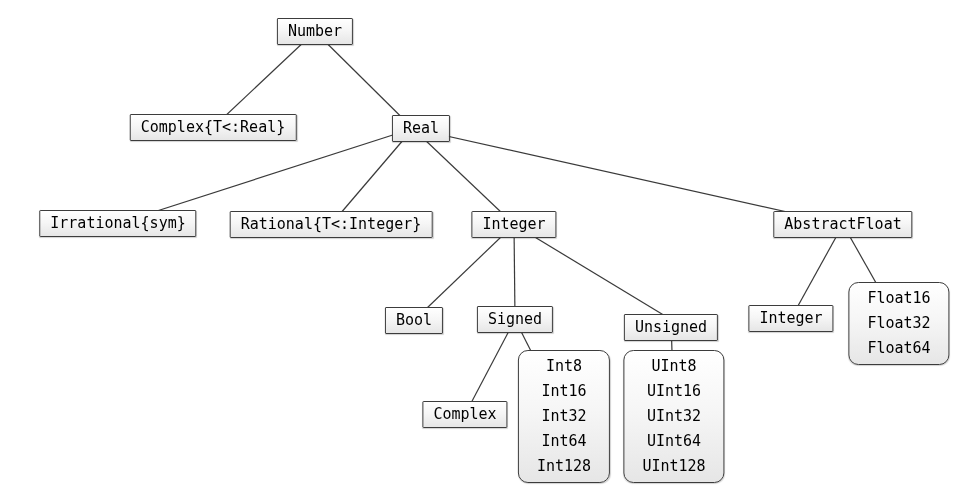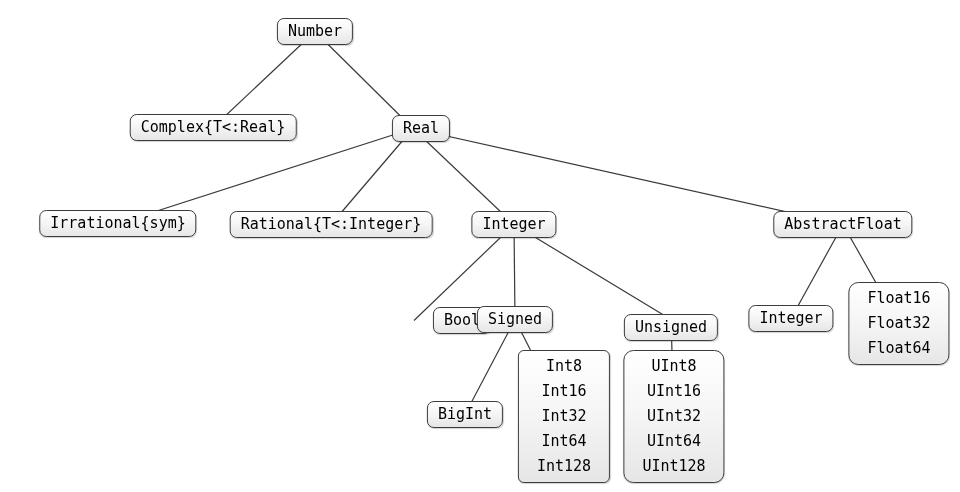--- a/index.html
+++ b/index.html
@@ -21,21 +21,21 @@
     top: 0;
     z-index: 1;
   }
   .node {
     position: absolute;
     transform: translateX(-50%);
     z-index: 2;
     box-sizing: border-box;
     background: linear-gradient(180deg, #ffffff 0%, #f6f6f6 45%, #e6e6e6 100%);
     border: 1.4px solid #3c3c3c;
-    border-radius: 7px;
+    border-radius: 1px;
     padding: 2px 10px;
     font-size: 15px;
     line-height: 21px;
     color: #000000;
     white-space: nowrap;
     text-align: center;
     box-shadow: 0.5px 1px 1px rgba(0,0,0,0.18);
   }
   .node .line {
     line-height: 25px;
@@ -74,37 +74,37 @@
   <div class="node" style="left:421px; top:115px;">Real</div>
 
   <div class="node" style="left:118px; top:210px;">Irrational{sym}</div>
 
   <div class="node" style="left:331px; top:211px;">Rational{T&lt;:Integer}</div>
 
   <div class="node" style="left:514px; top:211px;">Integer</div>
 
   <div class="node" style="left:843px; top:211px;">AbstractFloat</div>
 
-  <div class="node" style="left:414px; top:307px;margin-left:48px;">Bool</div>
+  <div class="node" style="left:414px; top:307px;">Bool</div>
 
   <div class="node" style="left:515px; top:306px;">Signed</div>
 
   <div class="node" style="left:671px; top:306px;margin-top:8px;">Unsigned</div>
 
   <div class="node" style="left:791px; top:305px;">Integer</div>
 
   <div class="node group" style="left:899px; top:282px;">
     <div class="line">Float16</div>
     <div class="line">Float32</div>
     <div class="line">Float64</div>
   </div>
 
-  <div class="node" style="left:465px; top:401px;">BigInt</div>
+  <div class="node" style="left:465px; top:401px;">Complex</div>
 
-  <div class="node group" style="left:564px; top:350px;border-radius:6px;">
+  <div class="node group" style="left:564px; top:350px;">
     <div class="line">Int8</div>
     <div class="line">Int16</div>
     <div class="line">Int32</div>
     <div class="line">Int64</div>
     <div class="line">Int128</div>
   </div>
 
   <div class="node group" style="left:674px; top:350px;">
     <div class="line">UInt8</div>
     <div class="line">UInt16</div>

